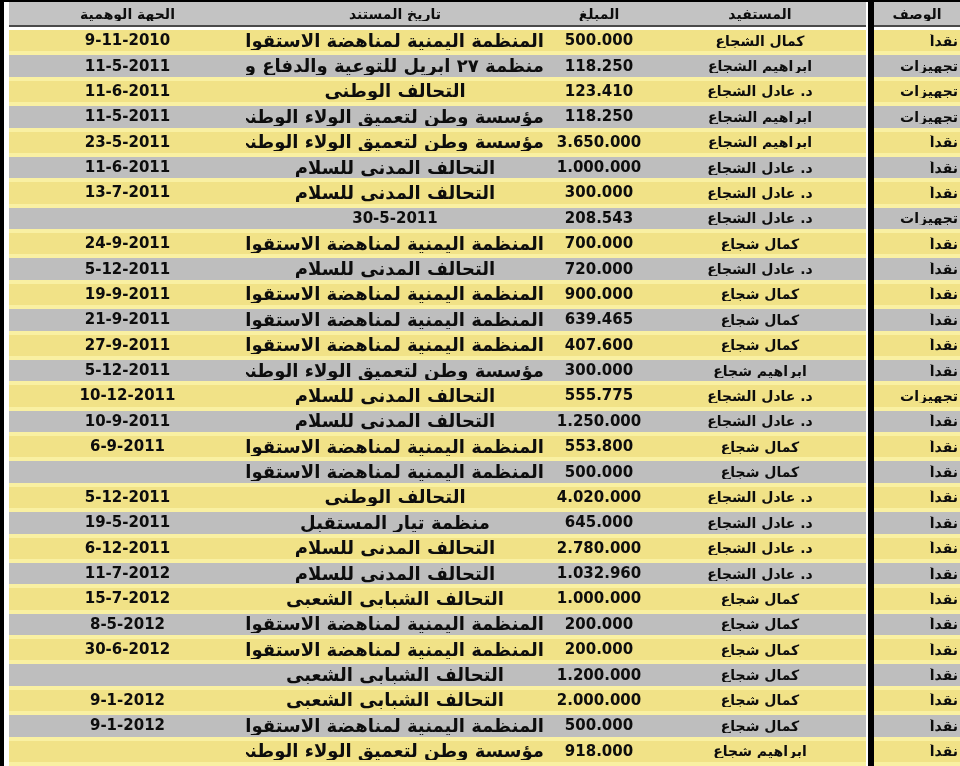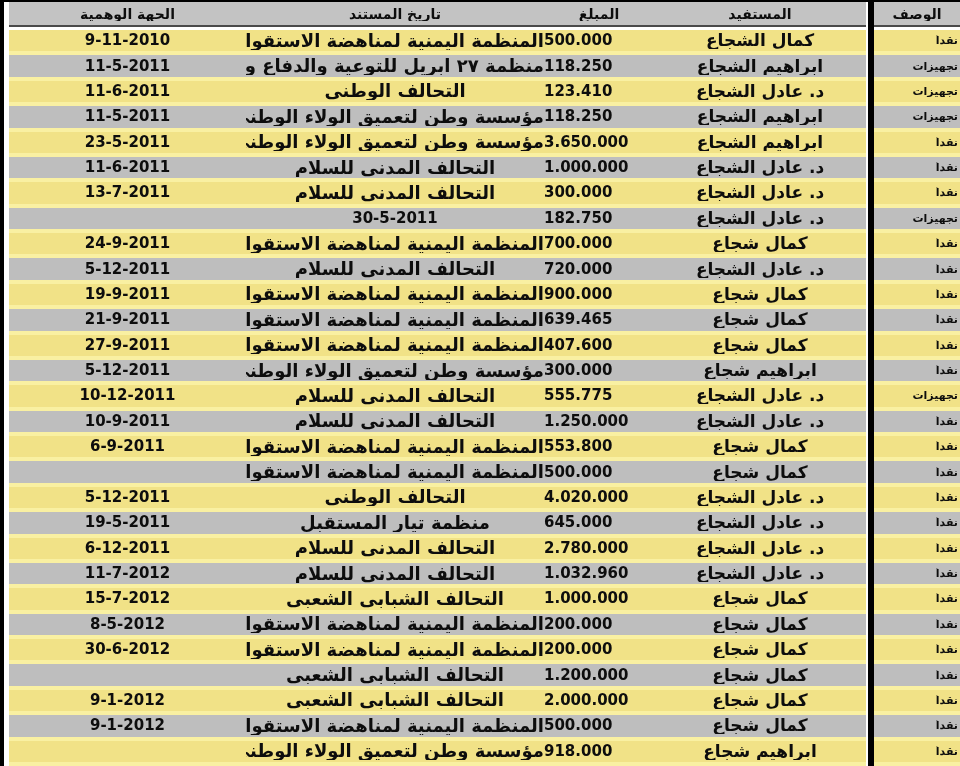--- a/index.html
+++ b/index.html
@@ -29,23 +29,23 @@
     display:flex;flex-direction:column;height:736px;
   }
   .row{
     flex:1 1 0;box-sizing:border-box;min-height:0;
     display:grid;grid-template-columns:86px 8px 212px 110px 298px 1fr;
     align-items:center;border-bottom:4px solid #f9f0a2;
   }
   .row.yellow{background:#f1e287;}
   .row.gray{background:#bebebe;}
   .cell{overflow:hidden;white-space:nowrap;line-height:1;}
-  .c-wasf{font-size:11px;font-weight:bold;padding-right:2px;}
-  .c-benef{font-size:17px;font-weight:bold;text-align:center;}
-  .c-amount{font-size:15px;font-weight:bold;direction:ltr;}
+  .c-wasf{font-size:14px;font-weight:bold;padding-right:2px;}
+  .c-benef{font-size:14px;font-weight:bold;text-align:center;}
+  .c-amount{font-size:15px;font-weight:bold;text-align:center;direction:ltr;}
   .c-entity{font-size:18px;font-weight:bold;text-align:center;}
   .c-date{font-size:15px;font-weight:bold;text-align:center;direction:ltr;}
   .hcell{text-align:center;font-size:14px;}
 </style>
 </head>
 <body>
 
 <div class="page">
   <div class="left-bar"></div>
   <div class="v-divider"></div>
@@ -120,21 +120,21 @@
     <div class="cell c-benef">د. عادل الشجاع</div>
     <div class="cell c-amount">300.000</div>
     <div class="cell c-entity">التحالف المدني للسلام</div>
     <div class="cell c-date">13-7-2011</div>
   </div>
 
   <div class="row gray">
     <div class="cell c-wasf">تجهيزات</div>
     <div class="cell"></div>
     <div class="cell c-benef">د. عادل الشجاع</div>
-    <div class="cell c-amount">182.750</div>
+    <div class="cell c-amount">208.543</div>
     <div class="cell c-date">30-5-2011</div>
   </div>
 
   <div class="row yellow">
     <div class="cell c-wasf">نقداً</div>
     <div class="cell"></div>
     <div class="cell c-benef">كمال شجاع</div>
     <div class="cell c-amount">700.000</div>
     <div class="cell c-entity">المنظمة اليمنية لمناهضة الاستقواء</div>
     <div class="cell c-date">24-9-2011</div>

